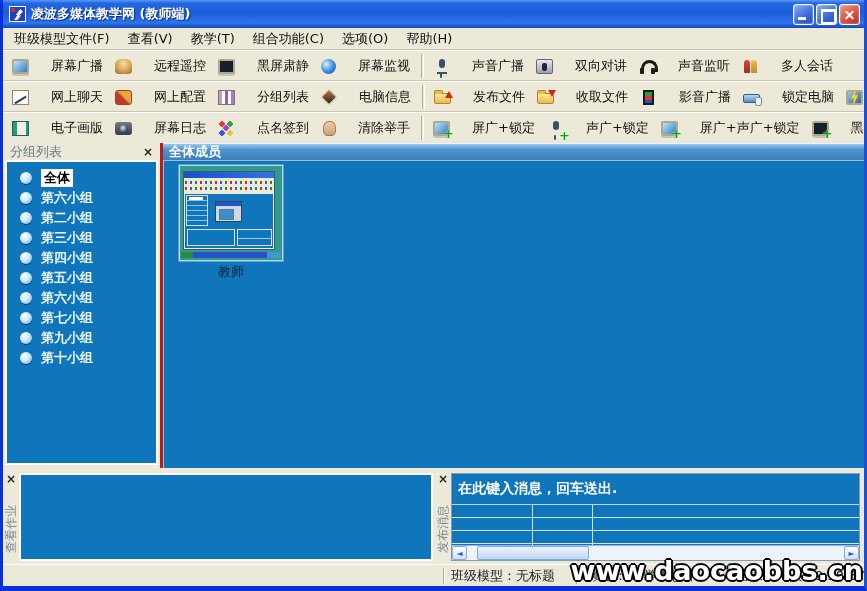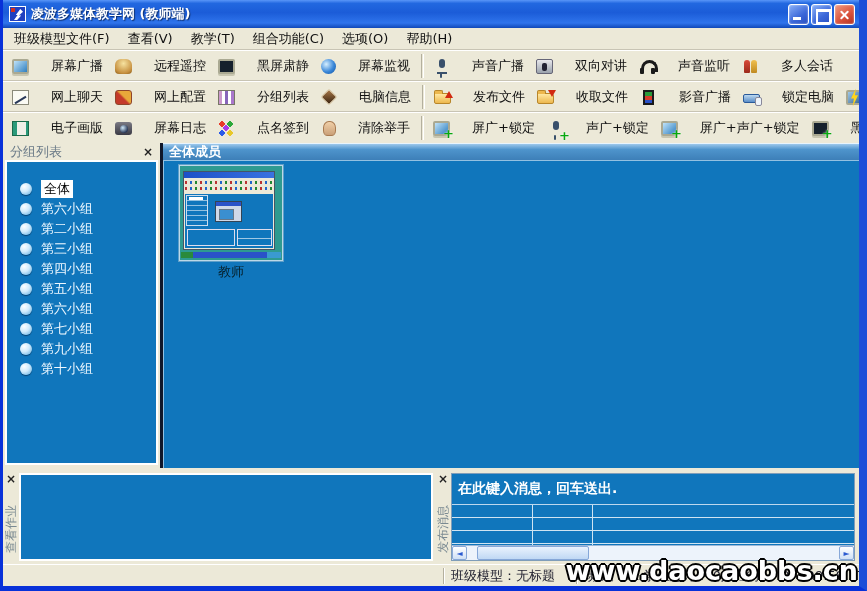--- a/index.html
+++ b/index.html
@@ -1,19 +1,19 @@
 <!DOCTYPE html>
 <html><head>
 <meta charset="utf-8">
 <style>
   html,body{margin:0;padding:0;background:#000;}
   body{width:867px;height:591px;overflow:hidden;font-family:"DejaVu Sans","Liberation Sans",sans-serif;}
   *{box-sizing:border-box;}
-  #win{width:867px;height:591px;position:relative;background:#0f172a;
-       border-left:3px solid #0831d9;border-right:8px solid #1d4ed8;border-bottom:5px solid #0831d9;
+  #win{width:867px;height:591px;position:relative;background:#b91c1c;
+       border-left:3px solid #0831d9;border-right:3px solid #1d4ed8;border-bottom:5px solid #0831d9;
        display:flex;flex-direction:column;overflow:hidden;}
   
   .titlebar{height:28px;flex:none;display:flex;align-items:center;padding:0 4px;
     background:linear-gradient(180deg,#5a96f8 0%,#2268e0 12%,#1b5cd8 45%,#2f74ec 82%,#1048b8 100%);}
   .appicon{width:17px;height:16px;margin:0 5px 0 2px;background:#2040c0;border:1px solid #fff;position:relative;flex:none;}
   .appicon::before{content:"";position:absolute;left:1px;top:1px;width:4px;height:4px;background:#d03020;}
   .appicon::after{content:"";position:absolute;left:4px;top:2px;width:9px;height:11px;background:#fff;
     clip-path:polygon(0 100%,40% 55%,20% 55%,70% 0,100% 25%,55% 60%,80% 60%,35% 100%);}
   .wtitle{color:#fff;font-weight:bold;font-size:13px;text-shadow:1px 1px 1px #10306a;flex:1;white-space:nowrap;}
   .wbtn{width:21px;height:21px;border:1px solid #fff;border-radius:3px;margin-left:2px;position:relative;flex:none;
@@ -68,21 +68,21 @@
   .sh-balls{background:radial-gradient(circle at 4px 3px,#e83a2a 0 2.6px,transparent 2.9px),radial-gradient(circle at 12px 3px,#2aa83a 0 2.6px,transparent 2.9px),radial-gradient(circle at 8px 7px,#a83ae8 0 2.6px,transparent 2.9px),radial-gradient(circle at 4px 12px,#2a5ae8 0 2.6px,transparent 2.9px),radial-gradient(circle at 12px 12px,#e8c82a 0 2.6px,transparent 2.9px);}
   .sh-hand{width:13px !important;margin-left:2px;border-radius:45% 45% 35% 35%;background:linear-gradient(#f0d0a8,#caa078);border:1px solid #a87a50;}
   .sh-grid{background:#fff;border:1px solid #8a9aaa;}
   .sh-grid::after{content:"";position:absolute;inset:2px;background:radial-gradient(circle at 2px 2px,#d33 0 1.4px,transparent 1.7px),radial-gradient(circle at 7px 2px,#3a3 0 1.4px,transparent 1.7px),radial-gradient(circle at 12px 2px,#36c 0 1.4px,transparent 1.7px),radial-gradient(circle at 2px 7px,#ec3 0 1.4px,transparent 1.7px),radial-gradient(circle at 7px 7px,#c3c 0 1.4px,transparent 1.7px),radial-gradient(circle at 12px 7px,#3cc 0 1.4px,transparent 1.7px);}
   
   .panels{flex:1;display:flex;min-height:0;}
   .sidebar{width:157px;flex:none;display:flex;flex-direction:column;background:#ece9d8;margin-right:3px;}
   .sb-head{height:17px;flex:none;display:flex;align-items:center;font-size:13px;color:#6b7b88;padding:0 7px;}
   .sb-head .t{flex:1;}
   .xbtn{font-size:12px;font-weight:bold;color:#222;line-height:10px;cursor:default;}
-  .sb-body{flex:1;margin:0 2px 3px 2px;border:2px solid #fff;background:#1076bc;padding-top:17px;overflow:hidden;}
+  .sb-body{flex:1;margin:0 2px 3px 2px;border:2px solid #fff;background:#1076bc;padding-top:6px;overflow:hidden;font-weight:bold;}
   .gitem{height:20px;display:flex;align-items:center;gap:9px;padding-left:13px;font-size:13px;color:#eef8ff;}
   .sphere{width:12px;height:12px;border-radius:50%;flex:none;
     background:radial-gradient(circle at 35% 30%,#ffffff,#cfeafc 45%,#8ec6ea 75%,#5d9fd0);box-shadow:0 1px 1px rgba(0,0,20,.45);}
   .gsel{background:#fff;color:#000;padding:0 3px;}
   .mainpanel{flex:1;display:flex;flex-direction:column;min-width:0;}
   .mp-head{height:17px;flex:none;background:linear-gradient(180deg,#9cc8ec 0,#4e94cc 35%,#3d7fb8 100%);
     color:#fff;font-weight:bold;font-size:13px;display:flex;align-items:center;padding-left:6px;border-top:1px solid #e8f4fc;}
   .mp-body{flex:1;background:#1076bc;box-shadow:inset 1px 1px 0 rgba(255,255,255,.55);position:relative;
     display:flex;align-items:flex-start;flex-wrap:wrap;padding:5px 0 0 14px;}
   

